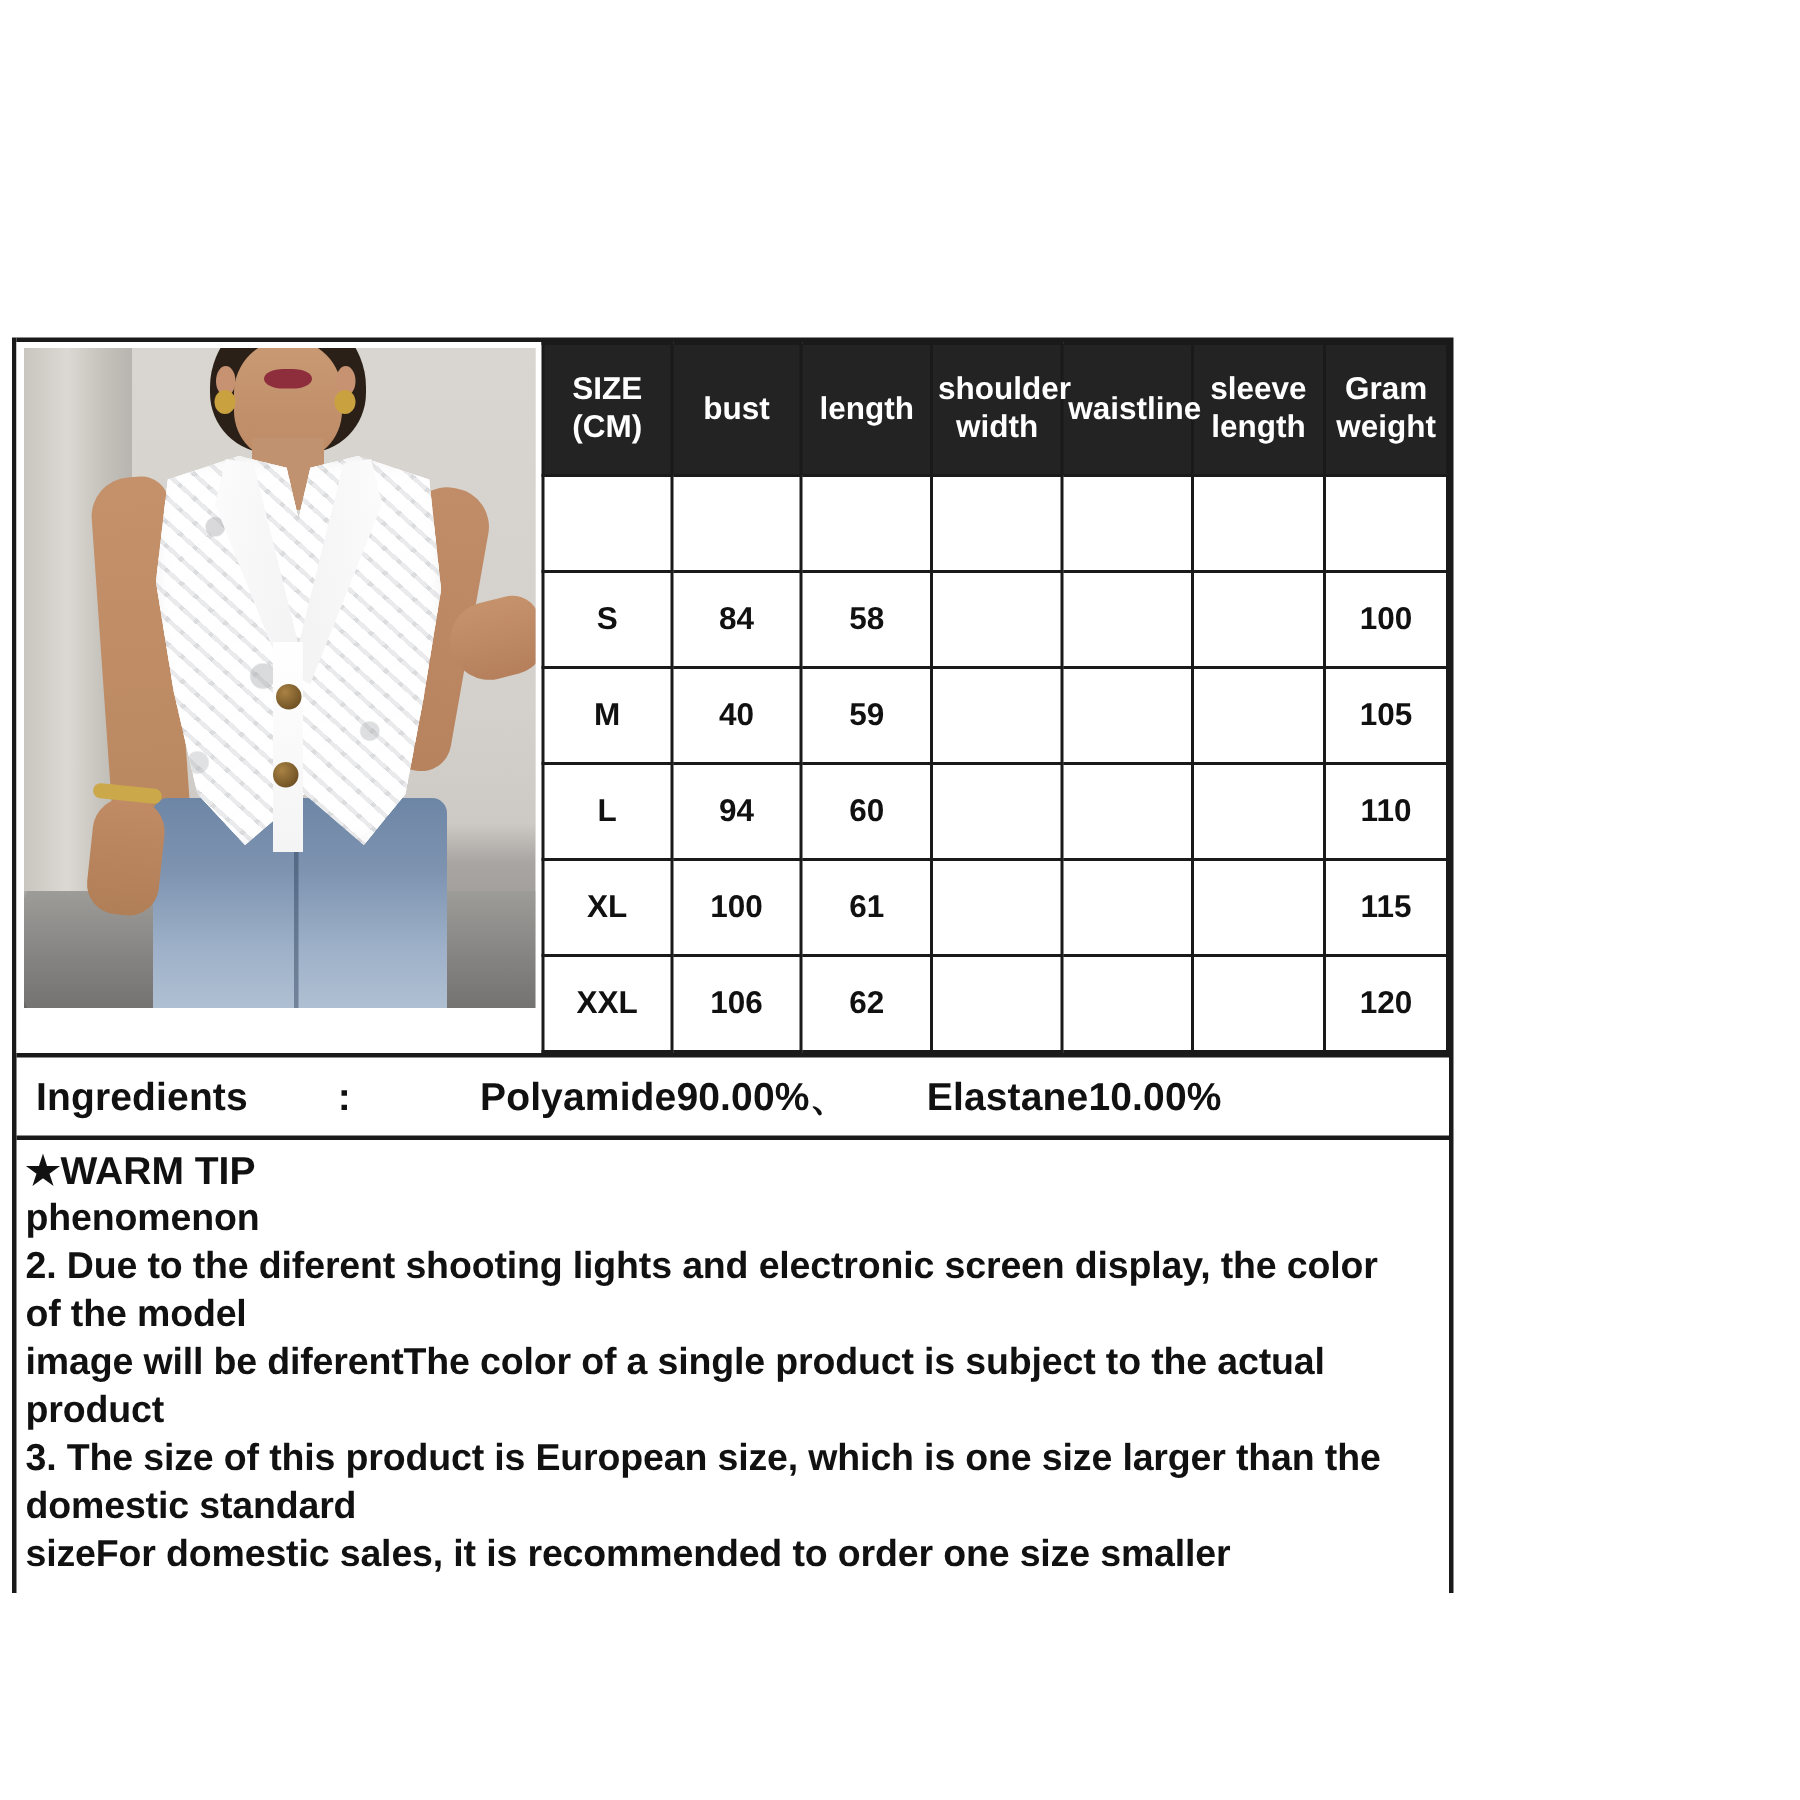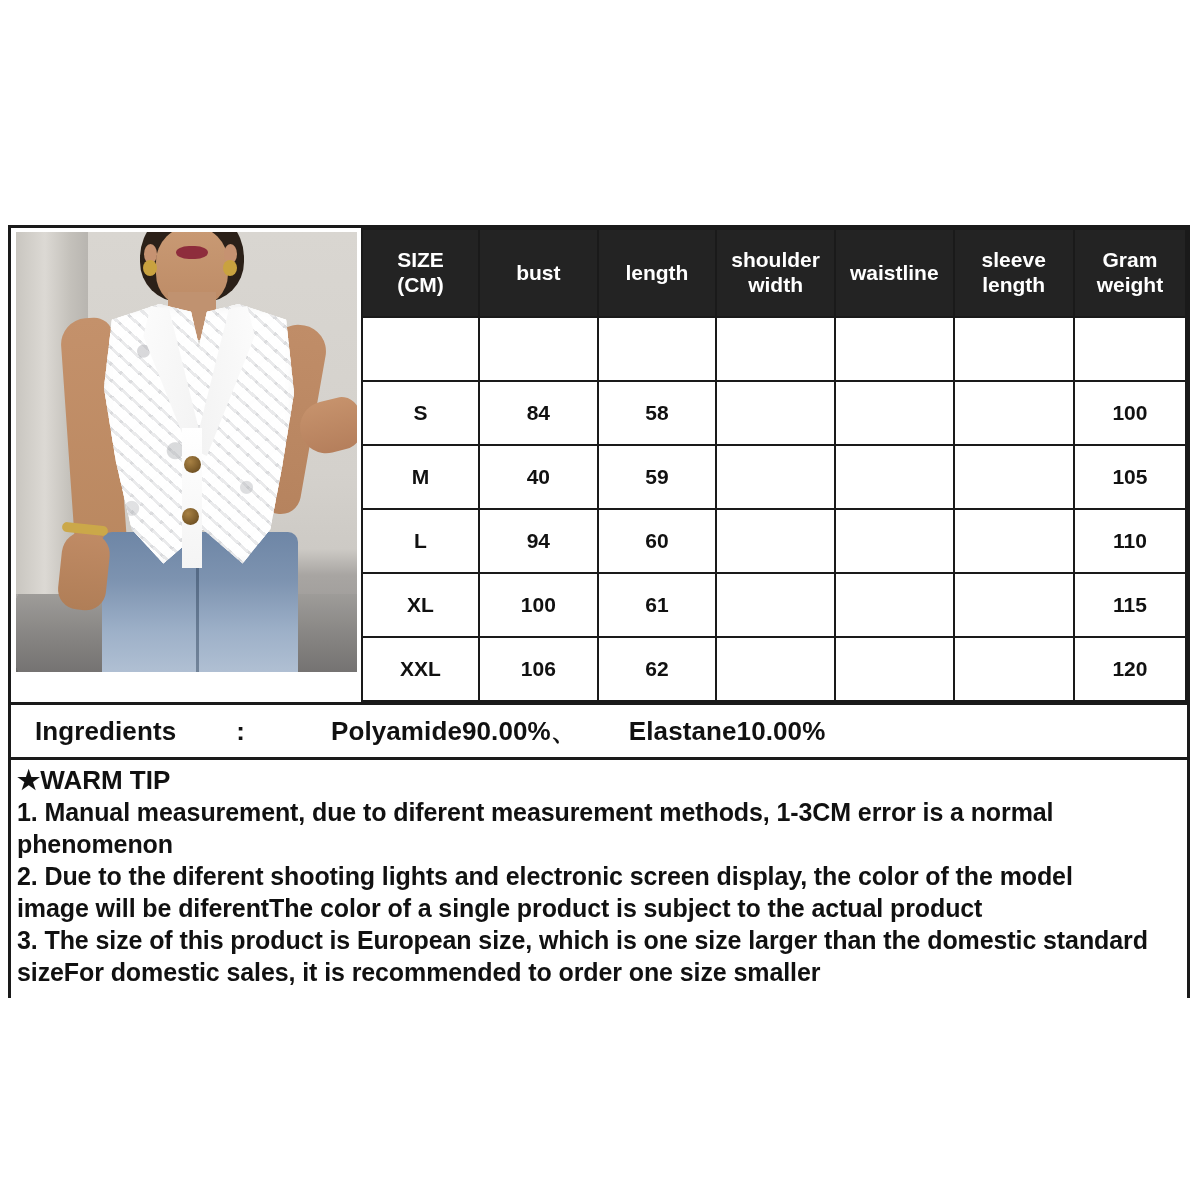--- a/index.html
+++ b/index.html
@@ -19,21 +19,21 @@
     position: relative;
     width: 1200px;
     height: 1200px;
   }
 
   
   .sheet {
     position: absolute;
     left: 8px;
     top: 225px;
-    width: 1182px;
+    width: 961px;
     border-left: 3px solid #1a1a1a;
     border-right: 3px solid #1a1a1a;
     box-sizing: border-box;
   }
 
   
   .top-region {
     display: flex;
     align-items: stretch;
     border-top: 3px solid #1a1a1a;
@@ -216,21 +216,21 @@
   }
   tr.blank-row td { height: 74px; }
 
   
   .ingredients {
     border-top: 3px solid #1a1a1a;
     border-bottom: 3px solid #1a1a1a;
     height: 58px;
     display: flex;
     align-items: center;
-    padding-left: 24px;
+    padding-left: 13px;
     box-sizing: border-box;
     font-size: 26px;
     font-weight: bold;
     letter-spacing: 0.1px;
   }
   .ing-label { display: inline-block; }
   .ing-colon { display: inline-block; margin-left: 60px; }
   .ing-v1 { display: inline-block; margin-left: 86px; }
   .ing-v2 { display: inline-block; margin-left: 52px; }
 
@@ -391,21 +391,20 @@
 
     <div class="ingredients">
       <span class="ing-label">Ingredients</span>
       <span class="ing-colon">:</span>
       <span class="ing-v1">Polyamide90.00%、</span>
       <span class="ing-v2">Elastane10.00%</span>
     </div>
 
     <div class="warmtip">
       <p class="tip-head">★WARM TIP</p>
-      <p class="tip-line">1. Manual measurement, due to diferent measurement methods, 1-3CM error is a normal</p>
       <p class="tip-line">phenomenon</p>
       <p class="tip-line">2. Due to the diferent shooting lights and electronic screen display, the color of the model</p>
       <p class="tip-line">image will be diferentThe color of a single product is subject to the actual product</p>
       <p class="tip-line">3. The size of this product is European size, which is one size larger than the domestic standard</p>
       <p class="tip-line">sizeFor domestic sales, it is recommended to order one size smaller</p>
     </div>
 
   </div>
 </div>
 

